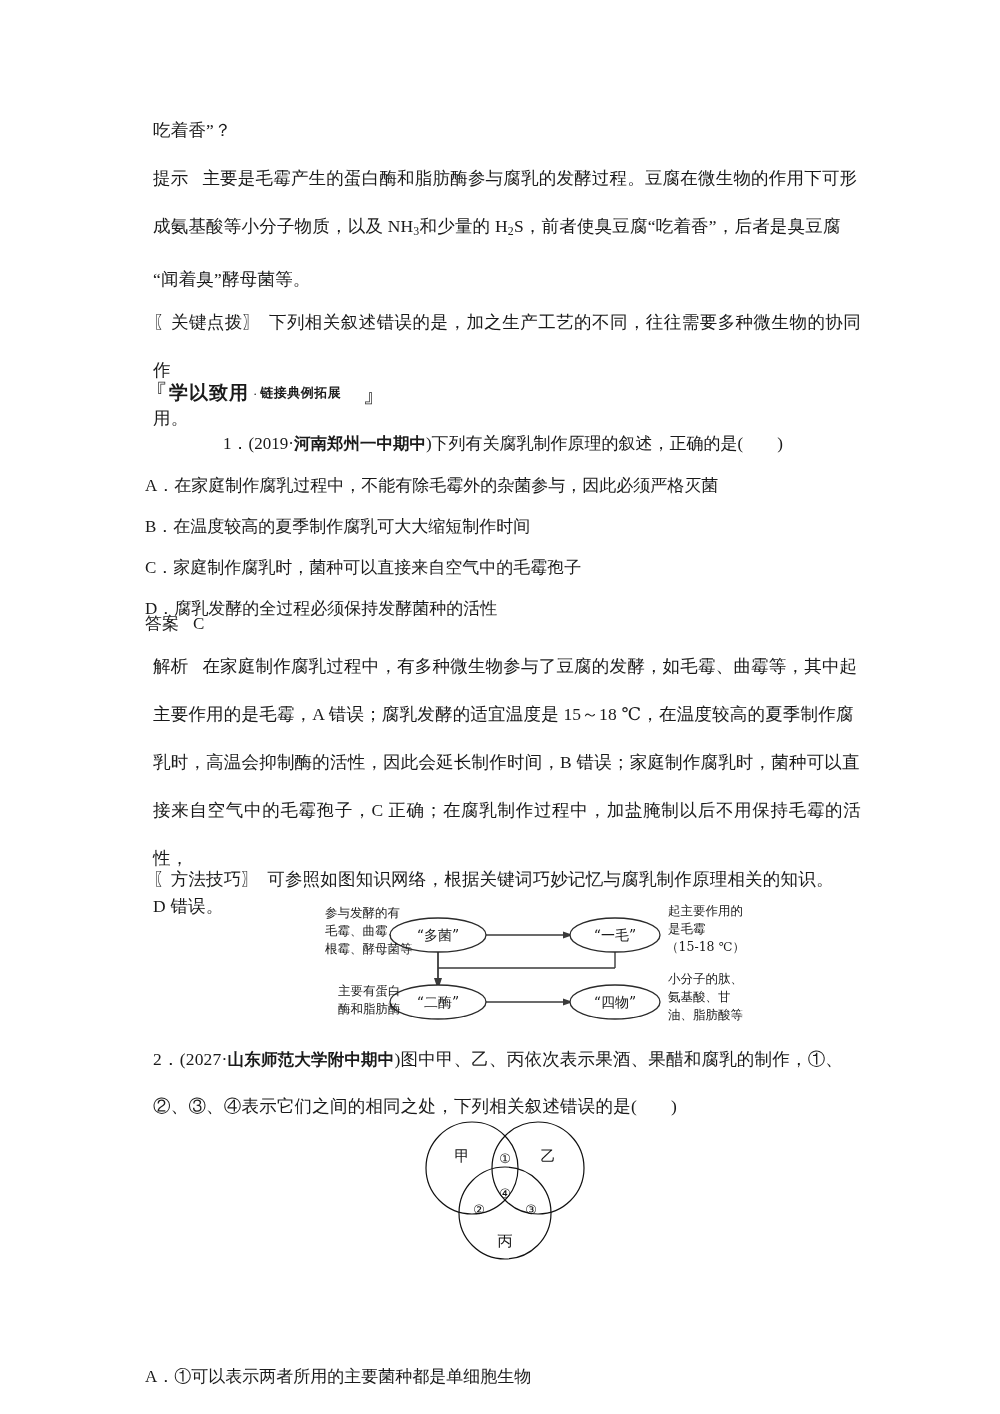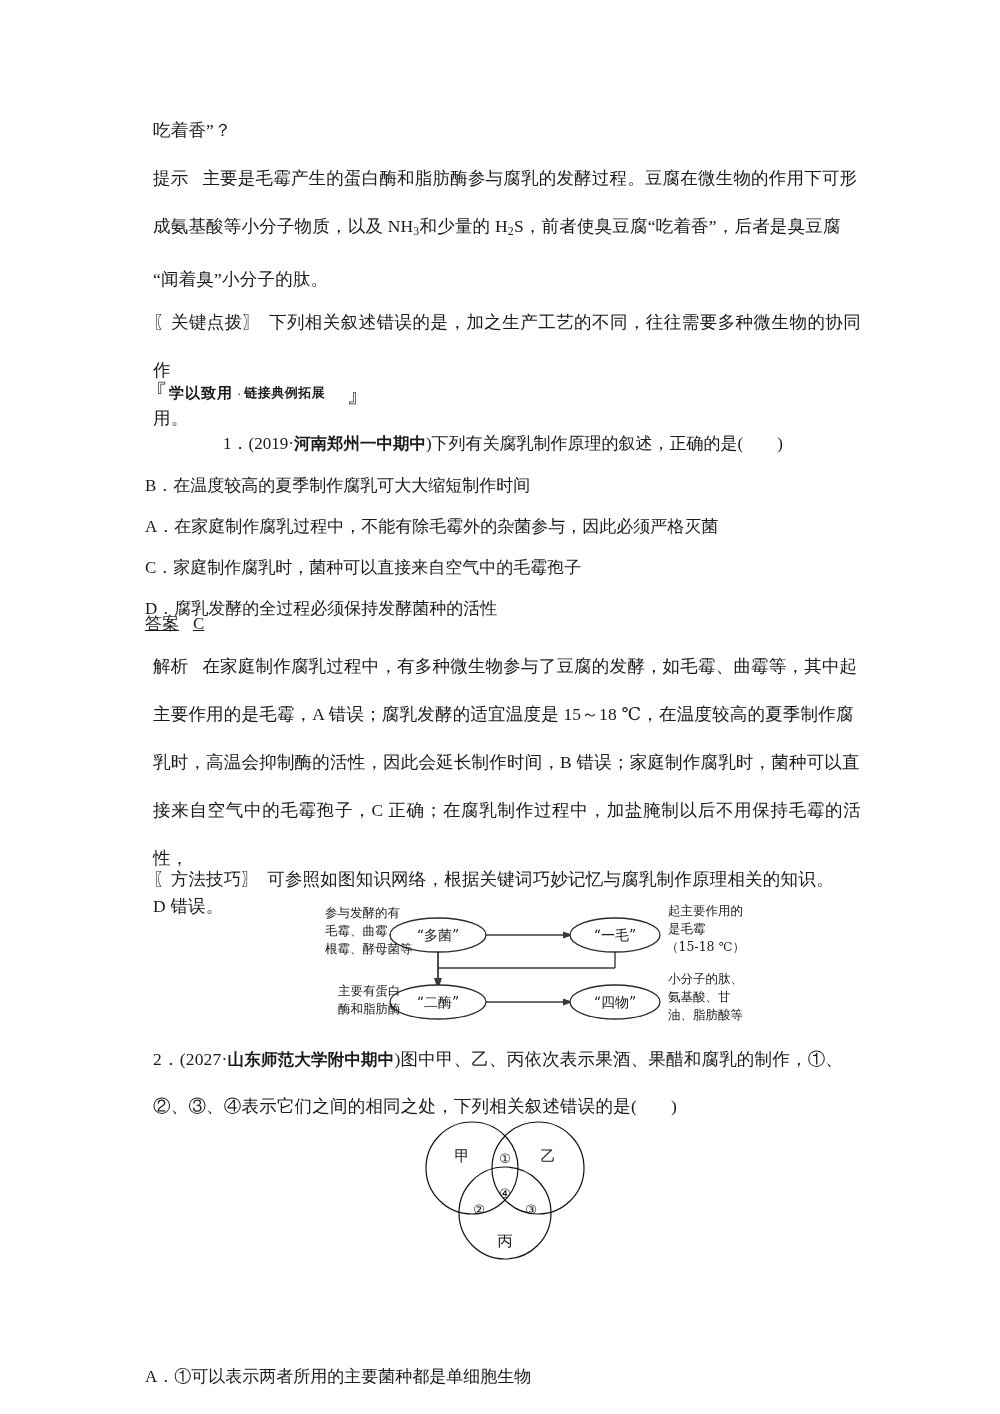--- a/index.html
+++ b/index.html
@@ -51,21 +51,21 @@
     align-items: center;
     height: 30px;
   }
   .bracket {
     font-size: 25px;
     line-height: 1;
     color: #2b2b2b;
     font-family: "DejaVu Sans", sans-serif;
   }
   .banner-main {
-    font-size: 15px;
+    font-size: 19px;
     font-weight: bold;
     letter-spacing: 1px;
     font-family: "DejaVu Sans", "Liberation Sans", sans-serif;
     margin: 0 1px;
   }
   .banner-dot {
     font-size: 13px;
     margin: 0 3px;
     position: relative;
     top: 1px;
@@ -88,21 +88,20 @@
     font-family: "DejaVu Sans", "Liberation Sans", sans-serif;
     font-size: 16.5px;
   }
   .opt {
     font-size: 17px;
     line-height: 41px;
   }
   .ans-line {
     font-size: 17px;
     line-height: 41px;
-    text-decoration: underline;
   }
 
   
   #figure-network {
     position: absolute;
     left: 325px;
     top: 902px;
     width: 420px;
     height: 122px;
   }
@@ -129,21 +128,21 @@
     <div class="para">吃着香”？</div>
 
     <div class="para">
       <span>提示</span><span class="gap"></span><span>主要是毛霉产生的蛋白酶和脂肪酶参与腐乳的发酵过程。豆腐在微生物的作用下可形</span>
     </div>
 
     <div class="para">
       <span>成氨基酸等小分子物质，以及 NH</span><sub>3</sub><span>和少量的 H</span><sub>2</sub><span>S，前者使臭豆腐“吃着香”，后者是臭豆腐</span>
     </div>
 
-    <div class="para">“闻着臭”小分子的肽。</div>
+    <div class="para">“闻着臭”酵母菌等。</div>
   </div>
 
   <div class="col" style="top:298px;">
     <div class="para">
       <span>〖关键点拨〗</span><span class="gap-sm"></span><span>下列相关叙述错误的是，加之生产工艺的不同，往往需要多种微生物的协同作</span>
     </div>
     <div class="para">用。</div>
   </div>
 
   <div class="banner noselect">
@@ -154,22 +153,22 @@
     <span class="bracket">』</span>
   </div>
 
   <div class="col" style="top:423px;text-align:center;">
     <div class="qline">
       <span>1．</span><span>(2019·</span><span class="src">河南郑州一中期中</span><span>)</span><span>下列有关腐乳制作原理的叙述，正确的是(</span><span style="display:inline-block;width:34px;"></span><span>)</span>
     </div>
   </div>
 
   <div class="col" style="top:465px;">
+    <div class="opt">A．在家庭制作腐乳过程中，不能有除毛霉外的杂菌参与，因此必须严格灭菌</div>
     <div class="opt">B．在温度较高的夏季制作腐乳可大大缩短制作时间</div>
-    <div class="opt">A．在家庭制作腐乳过程中，不能有除毛霉外的杂菌参与，因此必须严格灭菌</div>
     <div class="opt">C．家庭制作腐乳时，菌种可以直接来自空气中的毛霉孢子</div>
     <div class="opt">D．腐乳发酵的全过程必须保持发酵菌种的活性</div>
   </div>
 
   <div class="col" style="top:603px;">
     <div class="ans-line">
       <span>答案</span><span class="gap"></span><span>C</span>
     </div>
   </div>
 

